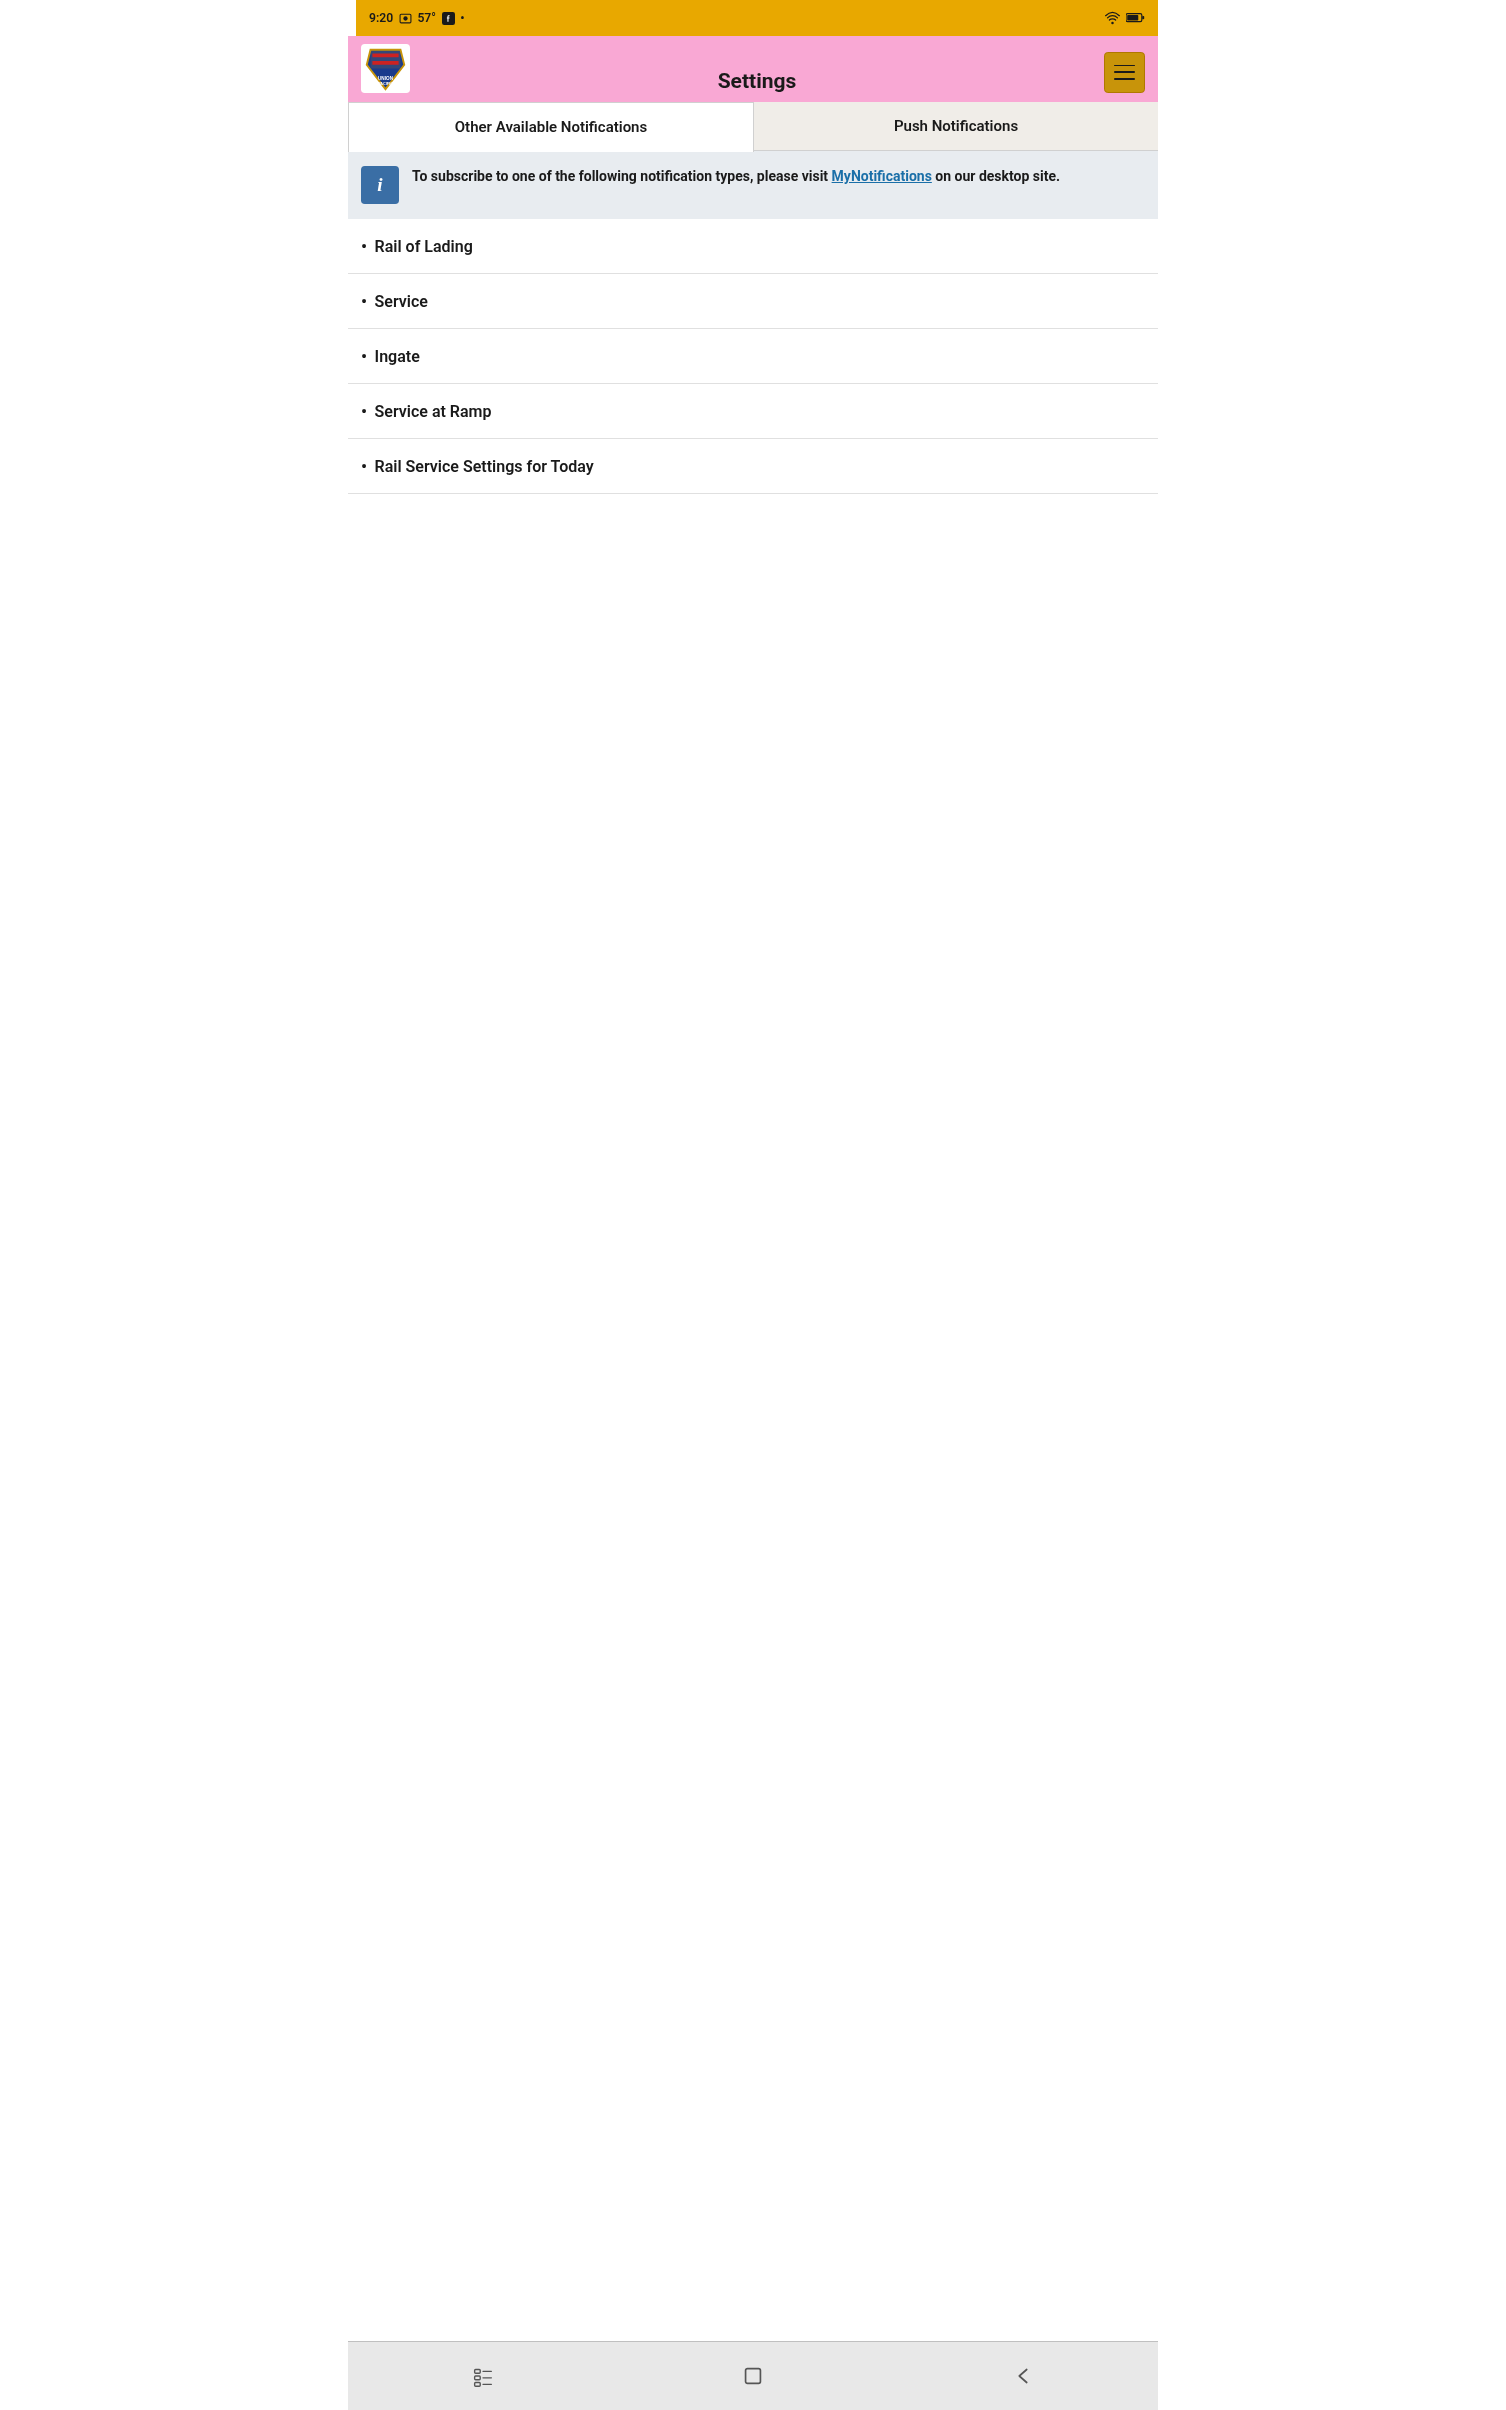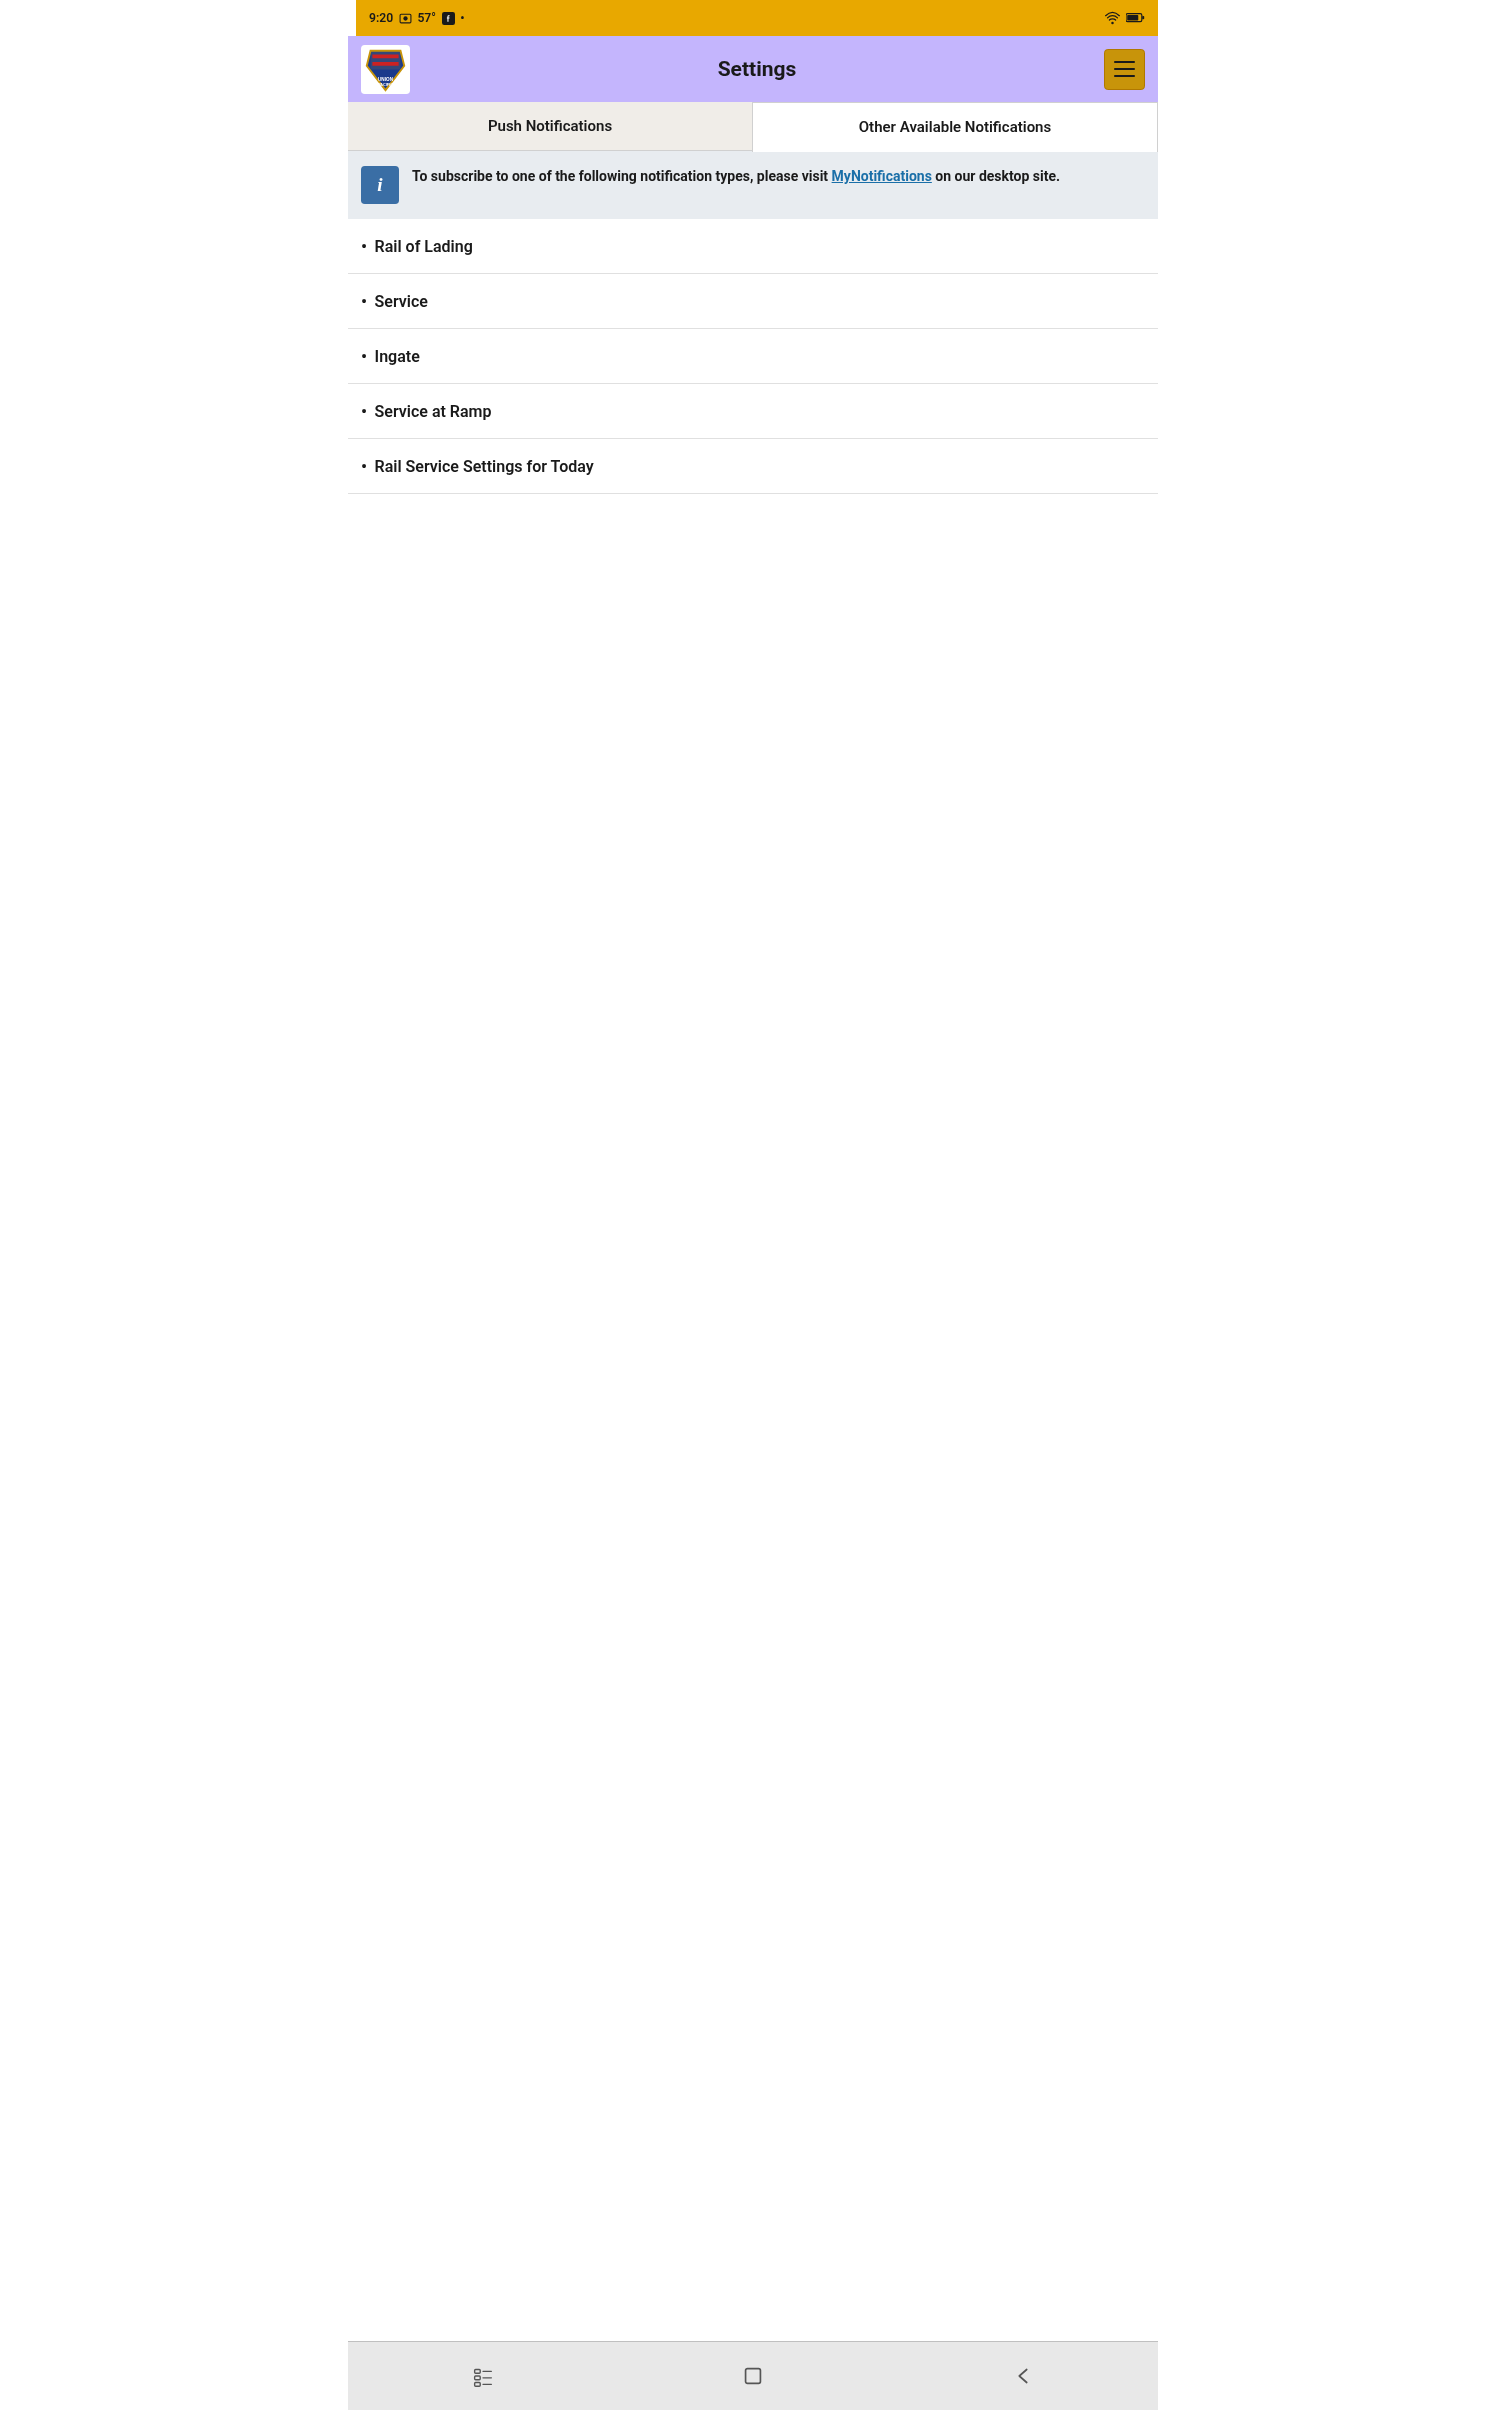--- a/index.html
+++ b/index.html
@@ -38,23 +38,23 @@
     }
 
     .status-bar-right {
       display: flex;
       align-items: center;
       gap: 5.6px;
     }
 
     
     .toolbar {
-      background: #c4b5fd;
-      display: flex;
-      align-items: center;
+      background: #f9a8d4;
+      display: flex;
+      align-items: flex-end;
       justify-content: space-between;
       padding: 9.4px 13px;
       height: 66px;
     }
 
     .logo-container {
       width: 49px;
       height: 49px;
     }
 
@@ -275,25 +275,25 @@
   <span class="toolbar-title">Settings</span>
 
   <div class="menu-button">
     <div class="menu-bar"></div>
     <div class="menu-bar"></div>
     <div class="menu-bar"></div>
   </div>
 </div>
 
 <div class="tab-bar">
+  <div class="tab active">
+    <span>Other Available Notifications</span>
+  </div>
   <div class="tab">
     <span>Push Notifications</span>
-  </div>
-  <div class="tab active">
-    <span>Other Available Notifications</span>
   </div>
 </div>
 
 <div class="info-banner">
   <div class="info-icon">
     <span>i</span>
   </div>
   <div class="info-text">
     <span>To subscribe to one of the following notification types, please visit </span><a class="info-link">MyNotifications</a><span> on our desktop site.</span>
   </div>

